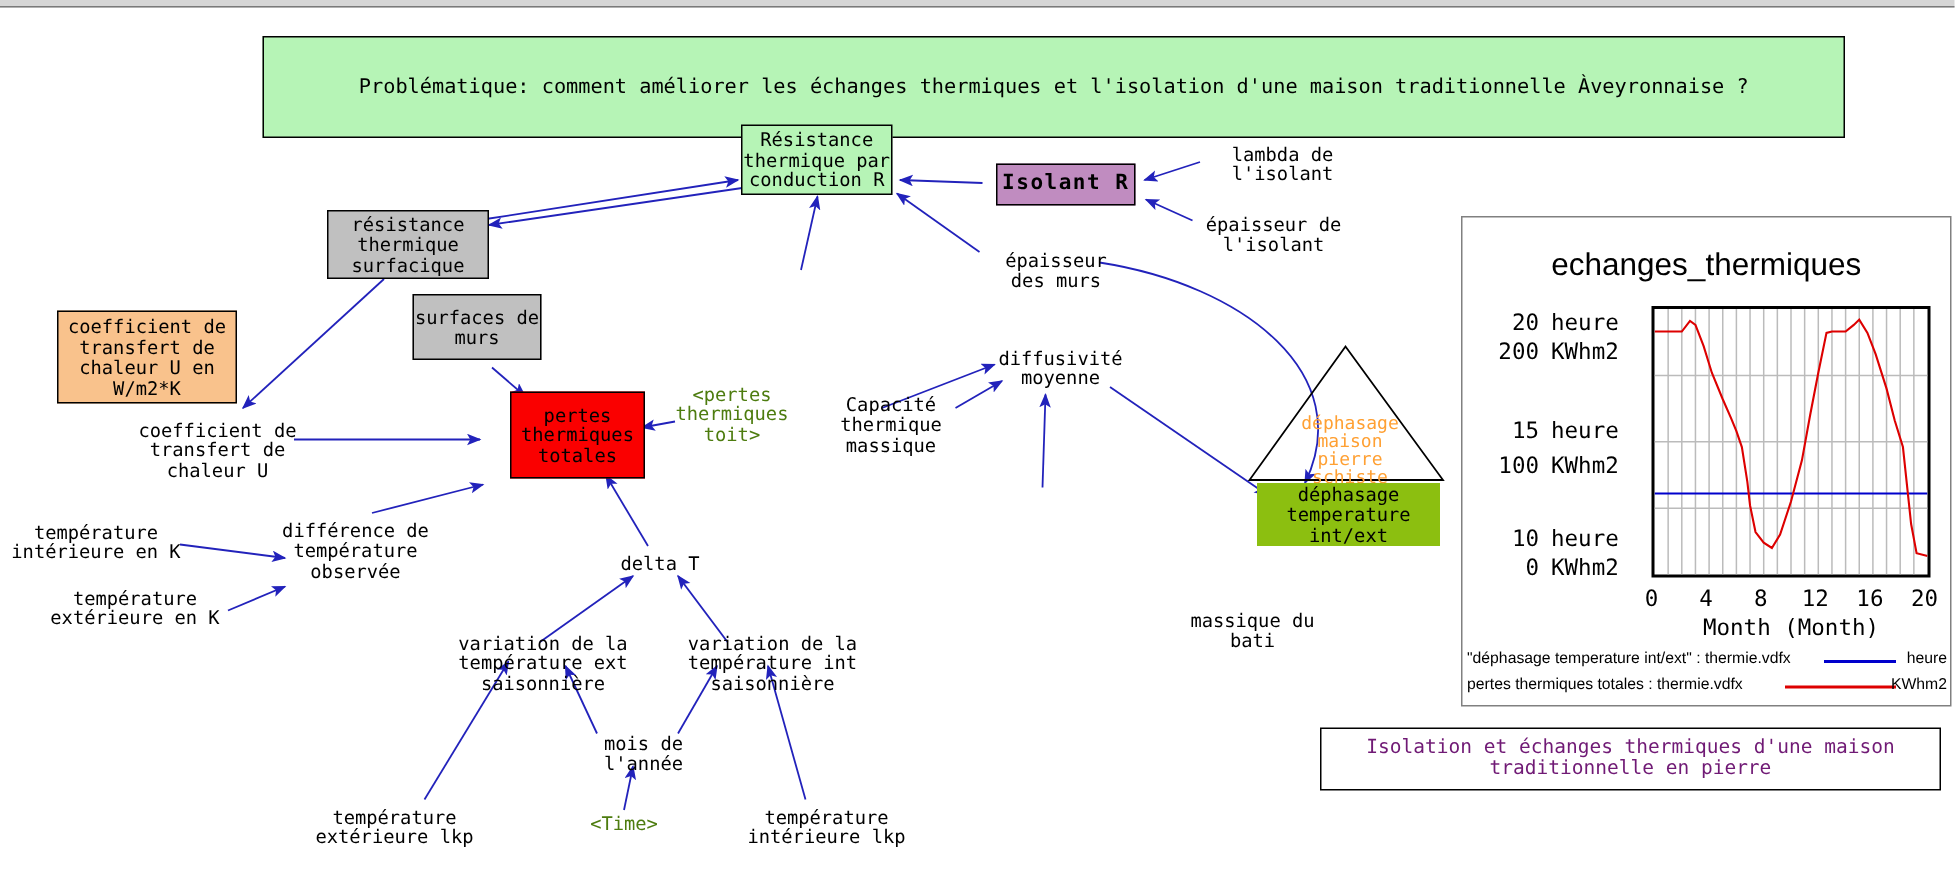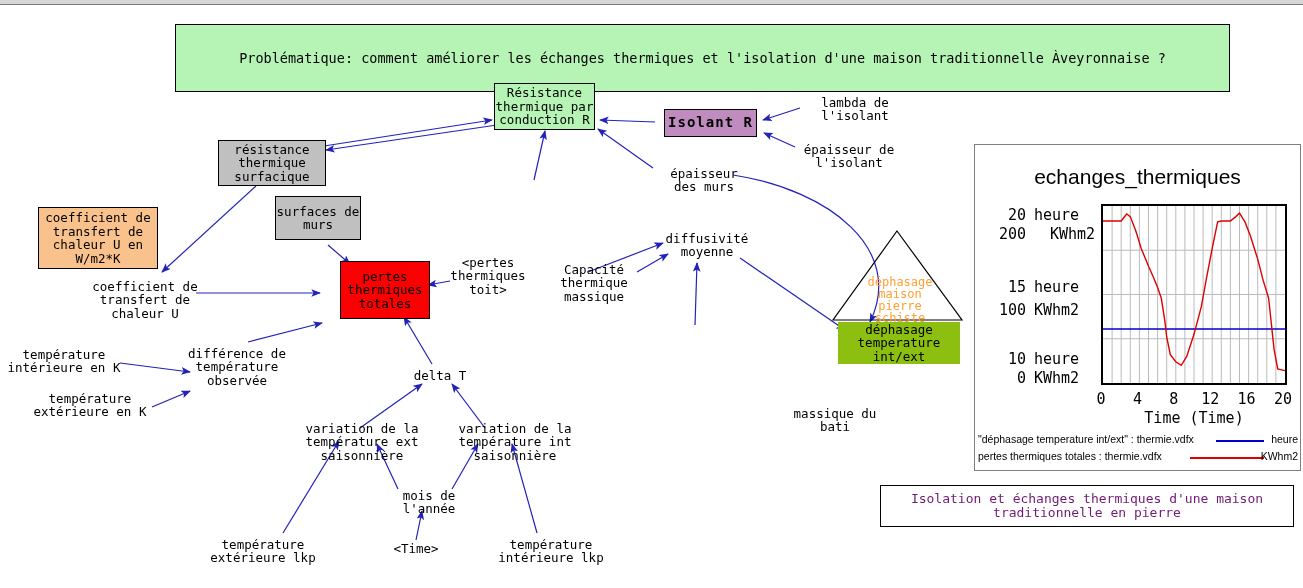--- a/index.html
+++ b/index.html
@@ -6,21 +6,21 @@
   body{width:1303px;height:588px;position:relative;overflow:hidden;
        font-family:"DejaVu Sans Mono","Liberation Mono",monospace;}
   #root{position:absolute;left:0;top:0;width:1303px;height:588px;background:#fff;}
 
   .topbar{position:absolute;left:0;top:0;width:1303px;height:4px;background:#d6d6d6;border-bottom:1px solid #7a7a7a;}
 
   
   .node{position:absolute;box-sizing:border-box;display:flex;align-items:center;justify-content:center;
         text-align:center;line-height:1.08;white-space:pre-line;}
   .plain{color:#000;font-size:12.5px;}
-  .ghost{color:#000000;font-size:12.5px;}
+  .ghost{color:#4d7c0f;font-size:12.5px;}
   .b-green-hd{background:#b6f4b6;border:1px solid #000;color:#000;font-size:13.5px;}
   .b-green-sm{background:#b6f4b6;border:1px solid #000;color:#000;font-size:12.5px;}
   .b-grey{background:#c0c0c0;border:1px solid #000;color:#000;font-size:12.5px;}
   .b-orange{background:#f9c28c;border:1px solid #000;color:#000;font-size:12.5px;}
   .b-red{background:#fa0000;border:1px solid #000;color:#000;font-size:12.5px;}
   .b-purple{background:#c08cc0;border:1px solid #000;color:#000;font-size:14px;font-weight:bold;letter-spacing:1px;}
   .b-olive{background:#8cbf10;color:#000;font-size:12.5px;}
   .b-caption{background:#fff;border:1px solid #000;color:#701a75;font-size:13px;}
 
   .tri-label{position:absolute;color:#ffa033;font-size:12px;text-align:center;line-height:1.0;white-space:pre-line;}
@@ -216,21 +216,21 @@
 
   <div class="chart">
     <div class="chart-title">echanges_thermiques</div>
   </div>
 
   <div class="ylabels" id="ylabels">
       <div class="yrow" style="top: 2px;">
         <span class="ynum">20</span>
         <span class="yunit">heure</span>
       </div>
-      <div class="yrow" style="top: 21px; gap: 16px;">
+      <div class="yrow" style="top: 21px;">
         <span class="ynum">200</span>
         <span class="yunit">KWhm2</span>
       </div>
       <div class="yrow" style="top: 74px;">
         <span class="ynum">15</span>
         <span class="yunit">heure</span>
       </div>
       <div class="yrow" style="top: 97px;">
         <span class="ynum">100</span>
         <span class="yunit">KWhm2</span>
@@ -279,21 +279,21 @@
   </div>
 
   <div class="xlabels" id="xlabels">
       <div class="xtick" style="left: 16px;">0</div>
       <div class="xtick" style="left: 52.4px;">4</div>
       <div class="xtick" style="left: 88.8px;">8</div>
       <div class="xtick" style="left: 125.2px;">12</div>
       <div class="xtick" style="left: 161.6px;">16</div>
       <div class="xtick" style="left: 198px;">20</div>
     </div>
-  <div class="xaxis-title">Time (Time)</div>
+  <div class="xaxis-title">Month (Month)</div>
 
   <div class="legend" id="legend">
       <div class="lg-row">
         <span class="lg-txt">"déphasage temperature int/ext" : thermie.vdfx</span>
         <span class="lg-line" style="border-top-color: rgb(0, 0, 204); left: 238px; width: 48px;"></span>
         <span class="lg-unit">heure</span>
       </div>
       <div class="lg-row">
         <span class="lg-txt">pertes thermiques totales : thermie.vdfx</span>
         <span class="lg-line" style="border-top-color: rgb(221, 0, 0); left: 212px; width: 74px;"></span>

